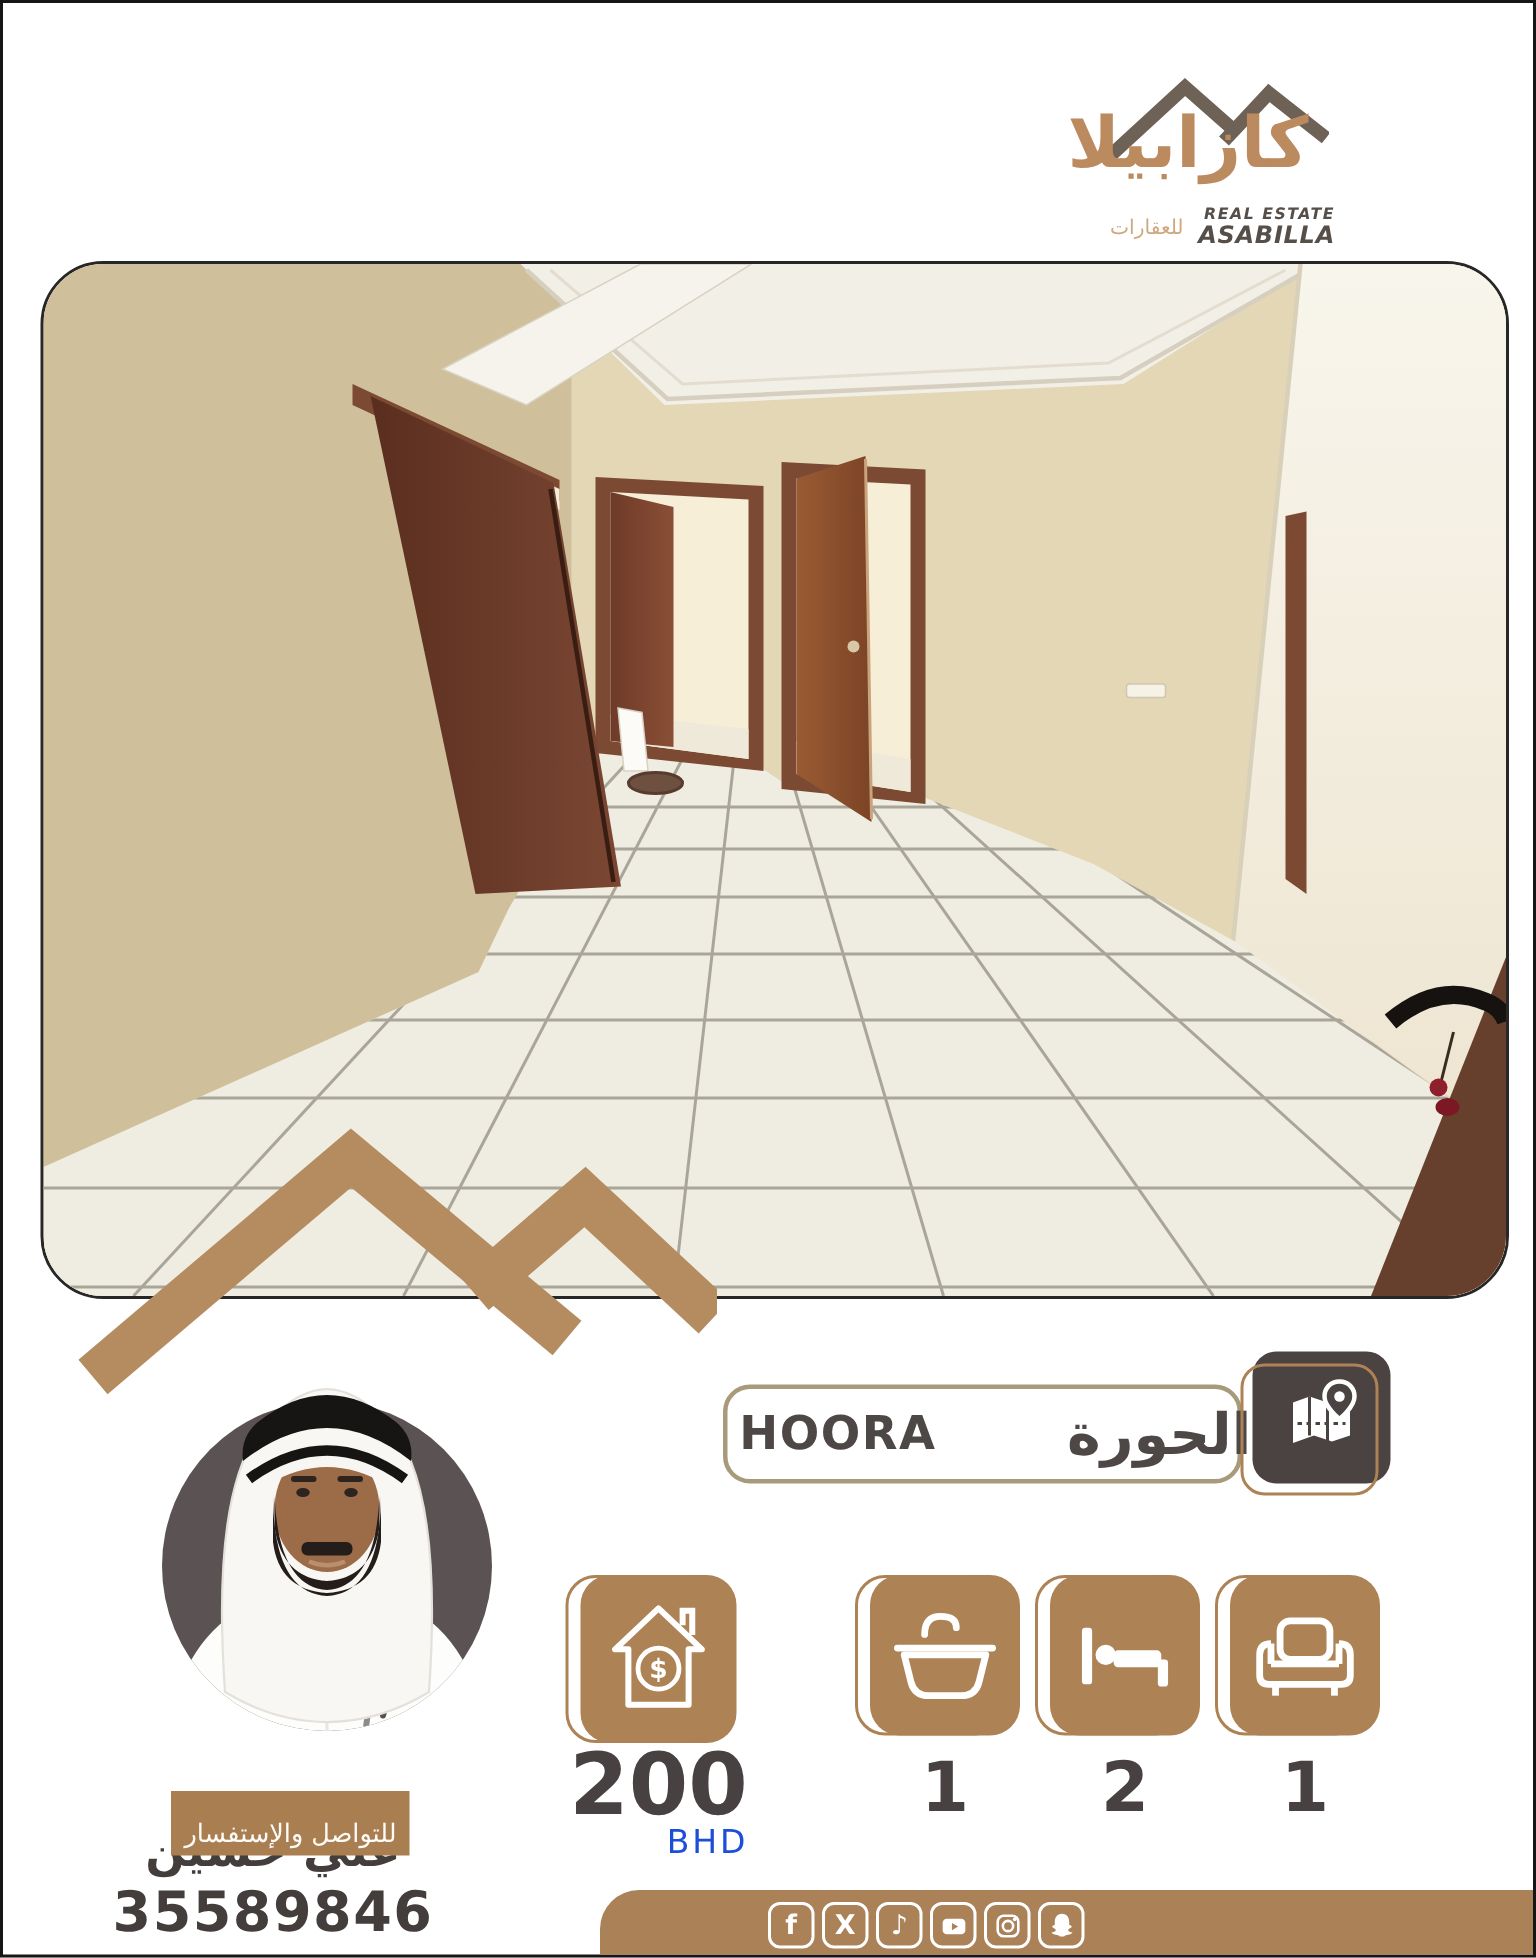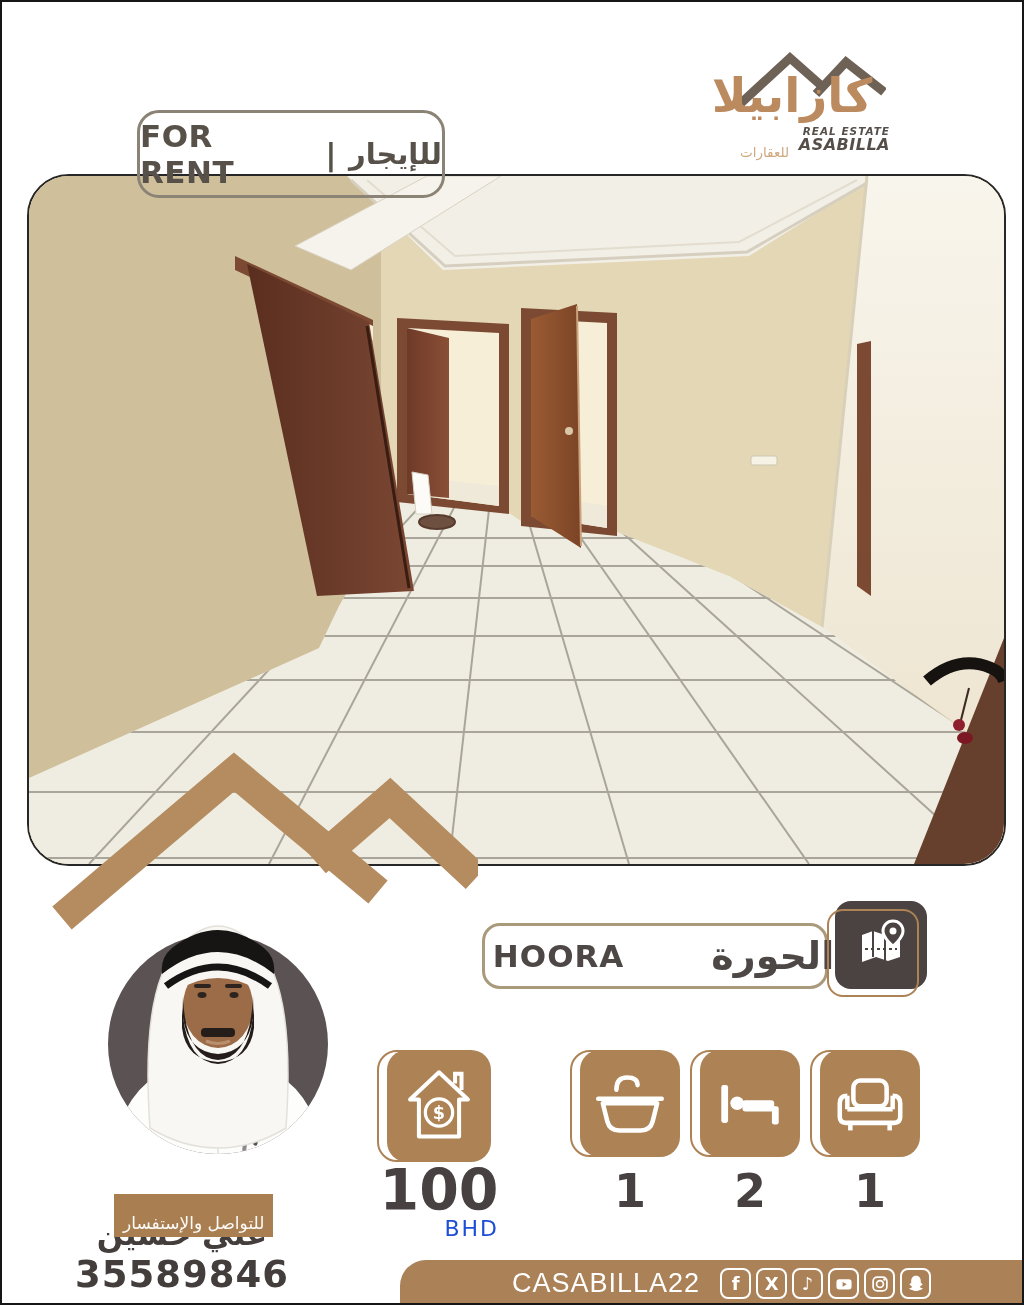--- a/index.html
+++ b/index.html
@@ -14,21 +14,21 @@
     border:3px solid #8b8376;border-radius:22px;z-index:6;
     display:flex;align-items:center;justify-content:center;gap:12px;
     color:#57514a;font-size:31px;font-weight:bold;letter-spacing:.5px;
   }
   .rent-badge .ar{font-size:29px;}
   
   .logo{position:absolute;left:692px;top:44px;width:196px;height:126px;z-index:6;}
   .logo .roof{position:absolute;left:42px;top:0;}
   .logo .name-ar{position:absolute;left:0;top:26px;width:196px;text-align:center;
     color:#bc8a5f;font-size:47px;font-weight:bold;line-height:1;}
-  .logo .latin{position:absolute;right:0px;top:80px;text-align:right;color:#564f49;font-style:italic;line-height:1.05;}
+  .logo .latin{position:absolute;right:0px;top:92px;text-align:right;color:#564f49;font-style:italic;line-height:1.05;}
   .logo .latin .l1{font-size:10.5px;font-weight:bold;letter-spacing:1px;}
   .logo .latin .l2{font-size:16px;font-weight:bold;letter-spacing:.5px;}
   .logo .sub-ar{position:absolute;left:6px;top:98px;color:#cfa87e;font-size:13.5px;margin-left:40px;}
   
   .photo{
     position:absolute;left:25px;top:172px;width:975px;height:688px;
     border:2px solid #272727;border-radius:42px;overflow:hidden;z-index:1;background:#e4d7b6;
   }
   .photo svg{display:block;width:100%;height:100%;}
   .watermark{position:absolute;left:46px;top:748px;width:430px;height:180px;z-index:4;pointer-events:none;}
@@ -83,25 +83,20 @@
   .sicon{width:31px;height:31px;border:2px solid #fff;border-radius:8px;box-sizing:border-box;
     display:flex;align-items:center;justify-content:center;color:#fff;font-weight:bold;}
   .sicon svg{display:block;}
   .sicon .glyph{font-size:18px;line-height:1;}
 </style>
 </head>
 <body>
 
 <div id="poster">
 
-  <div class="rent-badge">
-    <span>FOR RENT</span>
-    <span>|</span>
-    <span class="ar">للإيجار</span>
-  </div>
 
   <div class="logo">
     <svg class="roof" width="150" height="62" viewBox="0 0 150 62">
       <path d="M4,58 L54,12 L88,42" fill="none" stroke="#6e6156" stroke-width="9"></path>
       <path d="M80,48 L110,16 L148,46" fill="none" stroke="#6e6156" stroke-width="9"></path>
     </svg>
     <div class="name-ar">كازابيلا</div>
     <div class="latin">
       <div class="l1">REAL ESTATE</div>
       <div class="l2">ASABILLA</div>
@@ -247,21 +242,21 @@
   </div>
 
   <div class="tile tile-price">
     <svg width="84" height="90" viewBox="0 0 104 112">
       <path d="M52,14 L16,48 H27 V94 H77 V48 H88 Z" fill="none" stroke="#fff" stroke-width="5" stroke-linejoin="round"></path>
       <path d="M72,28 V16 H80 V36" fill="none" stroke="#fff" stroke-width="5"></path>
       <circle cx="52" cy="64" r="17" fill="#ad8254" stroke="#fff" stroke-width="4"></circle>
       <text x="52" y="72" text-anchor="middle" font-size="22" font-weight="bold" fill="#fff" font-family="DejaVu Sans,sans-serif">$</text>
     </svg>
   </div>
-  <div class="price-num">100</div>
+  <div class="price-num">200</div>
   <div class="price-cur">BHD</div>
 
   <div class="tile tile-bath">
     <svg width="76" height="68" viewBox="0 0 100 90">
       <path d="M32,26 Q32,10 46,10 Q60,10 60,20" fill="none" stroke="#fff" stroke-width="6" stroke-linecap="round"></path>
       <path d="M8,38 H92" stroke="#fff" stroke-width="6" stroke-linecap="round"></path>
       <path d="M14,44 L20,68 Q23,80 36,80 H64 Q77,80 80,68 L86,44 Z" fill="none" stroke="#fff" stroke-width="6" stroke-linejoin="round"></path>
     </svg>
   </div>
   <div class="tile tile-bed">
@@ -285,21 +280,20 @@
   </div>
   <div class="feat-num fn-bath">1</div>
   <div class="feat-num fn-bed">2</div>
   <div class="feat-num fn-sofa">1</div>
 
   <div class="contact-label">للتواصل والإستفسار</div>
   <div class="contact-name">علي حسين</div>
   <div class="contact-phone">35589846</div>
 
   <div class="footer">
-    <span class="handle">CASABILLA22</span>
     <div class="social">
       <div class="sicon">
           <span class="glyph">f</span>
         </div>
       <div class="sicon">
           <span class="glyph">X</span>
         </div>
       <div class="sicon">
           <span class="glyph">♪</span>
         </div>

